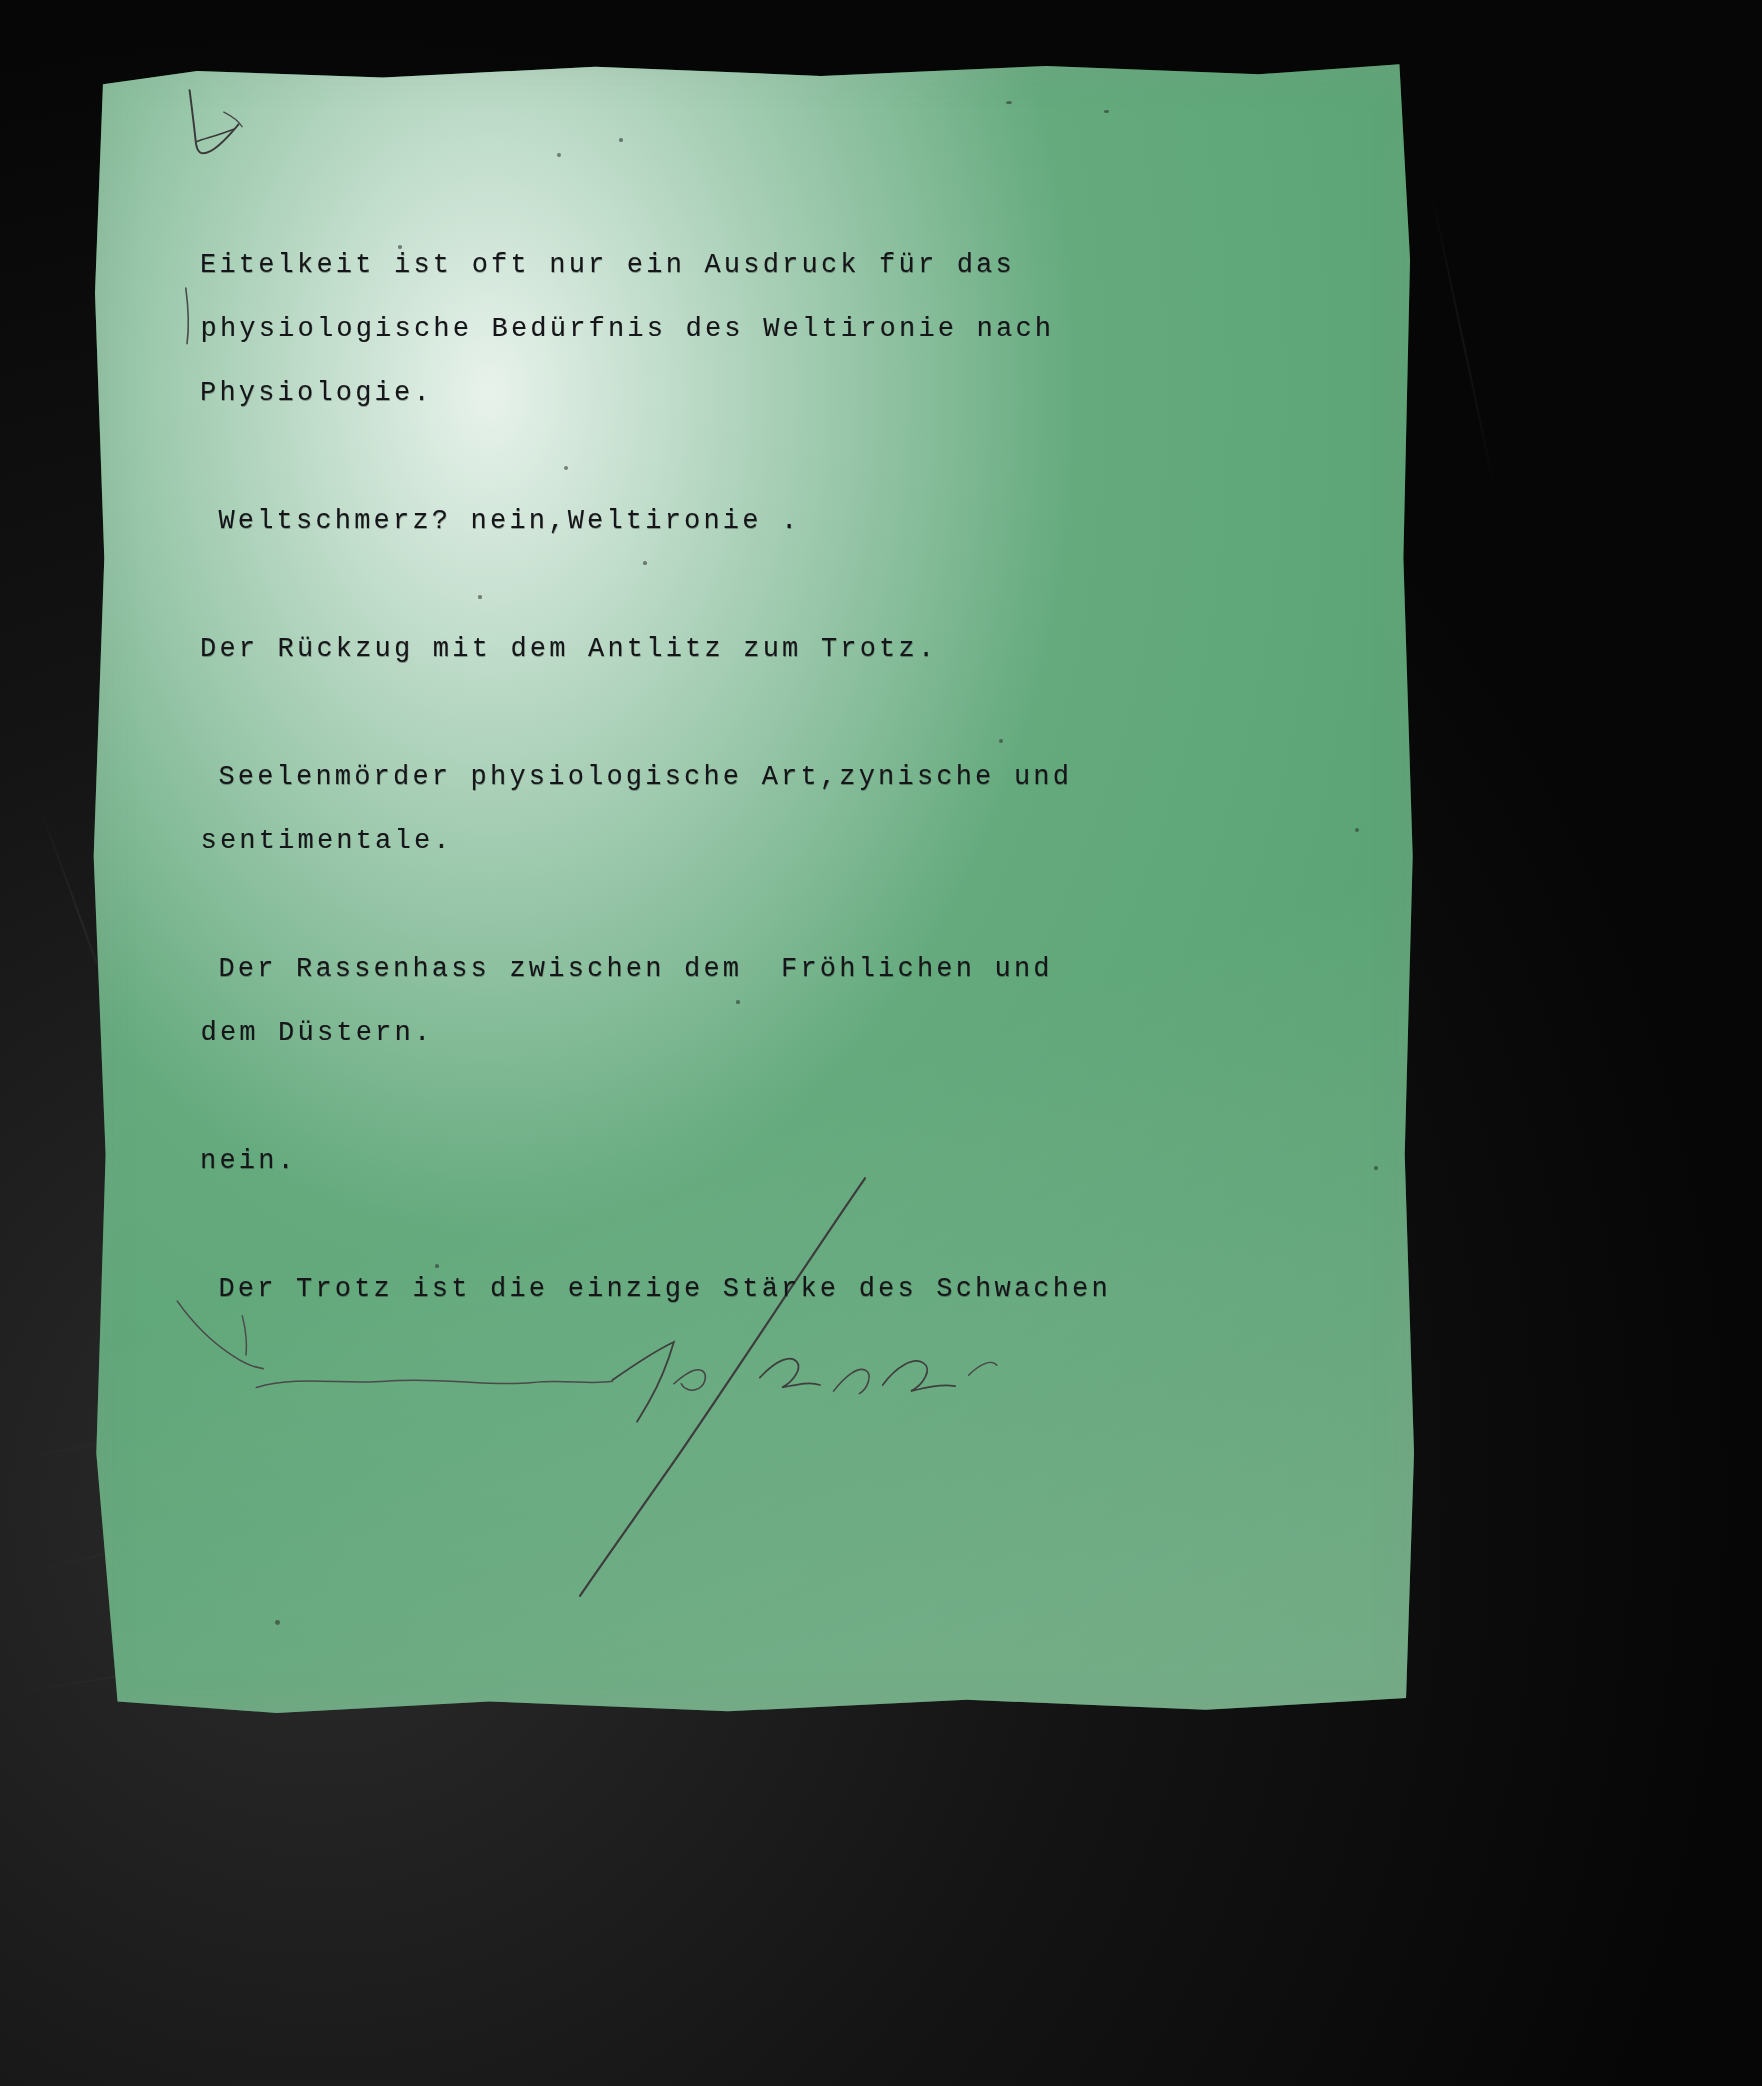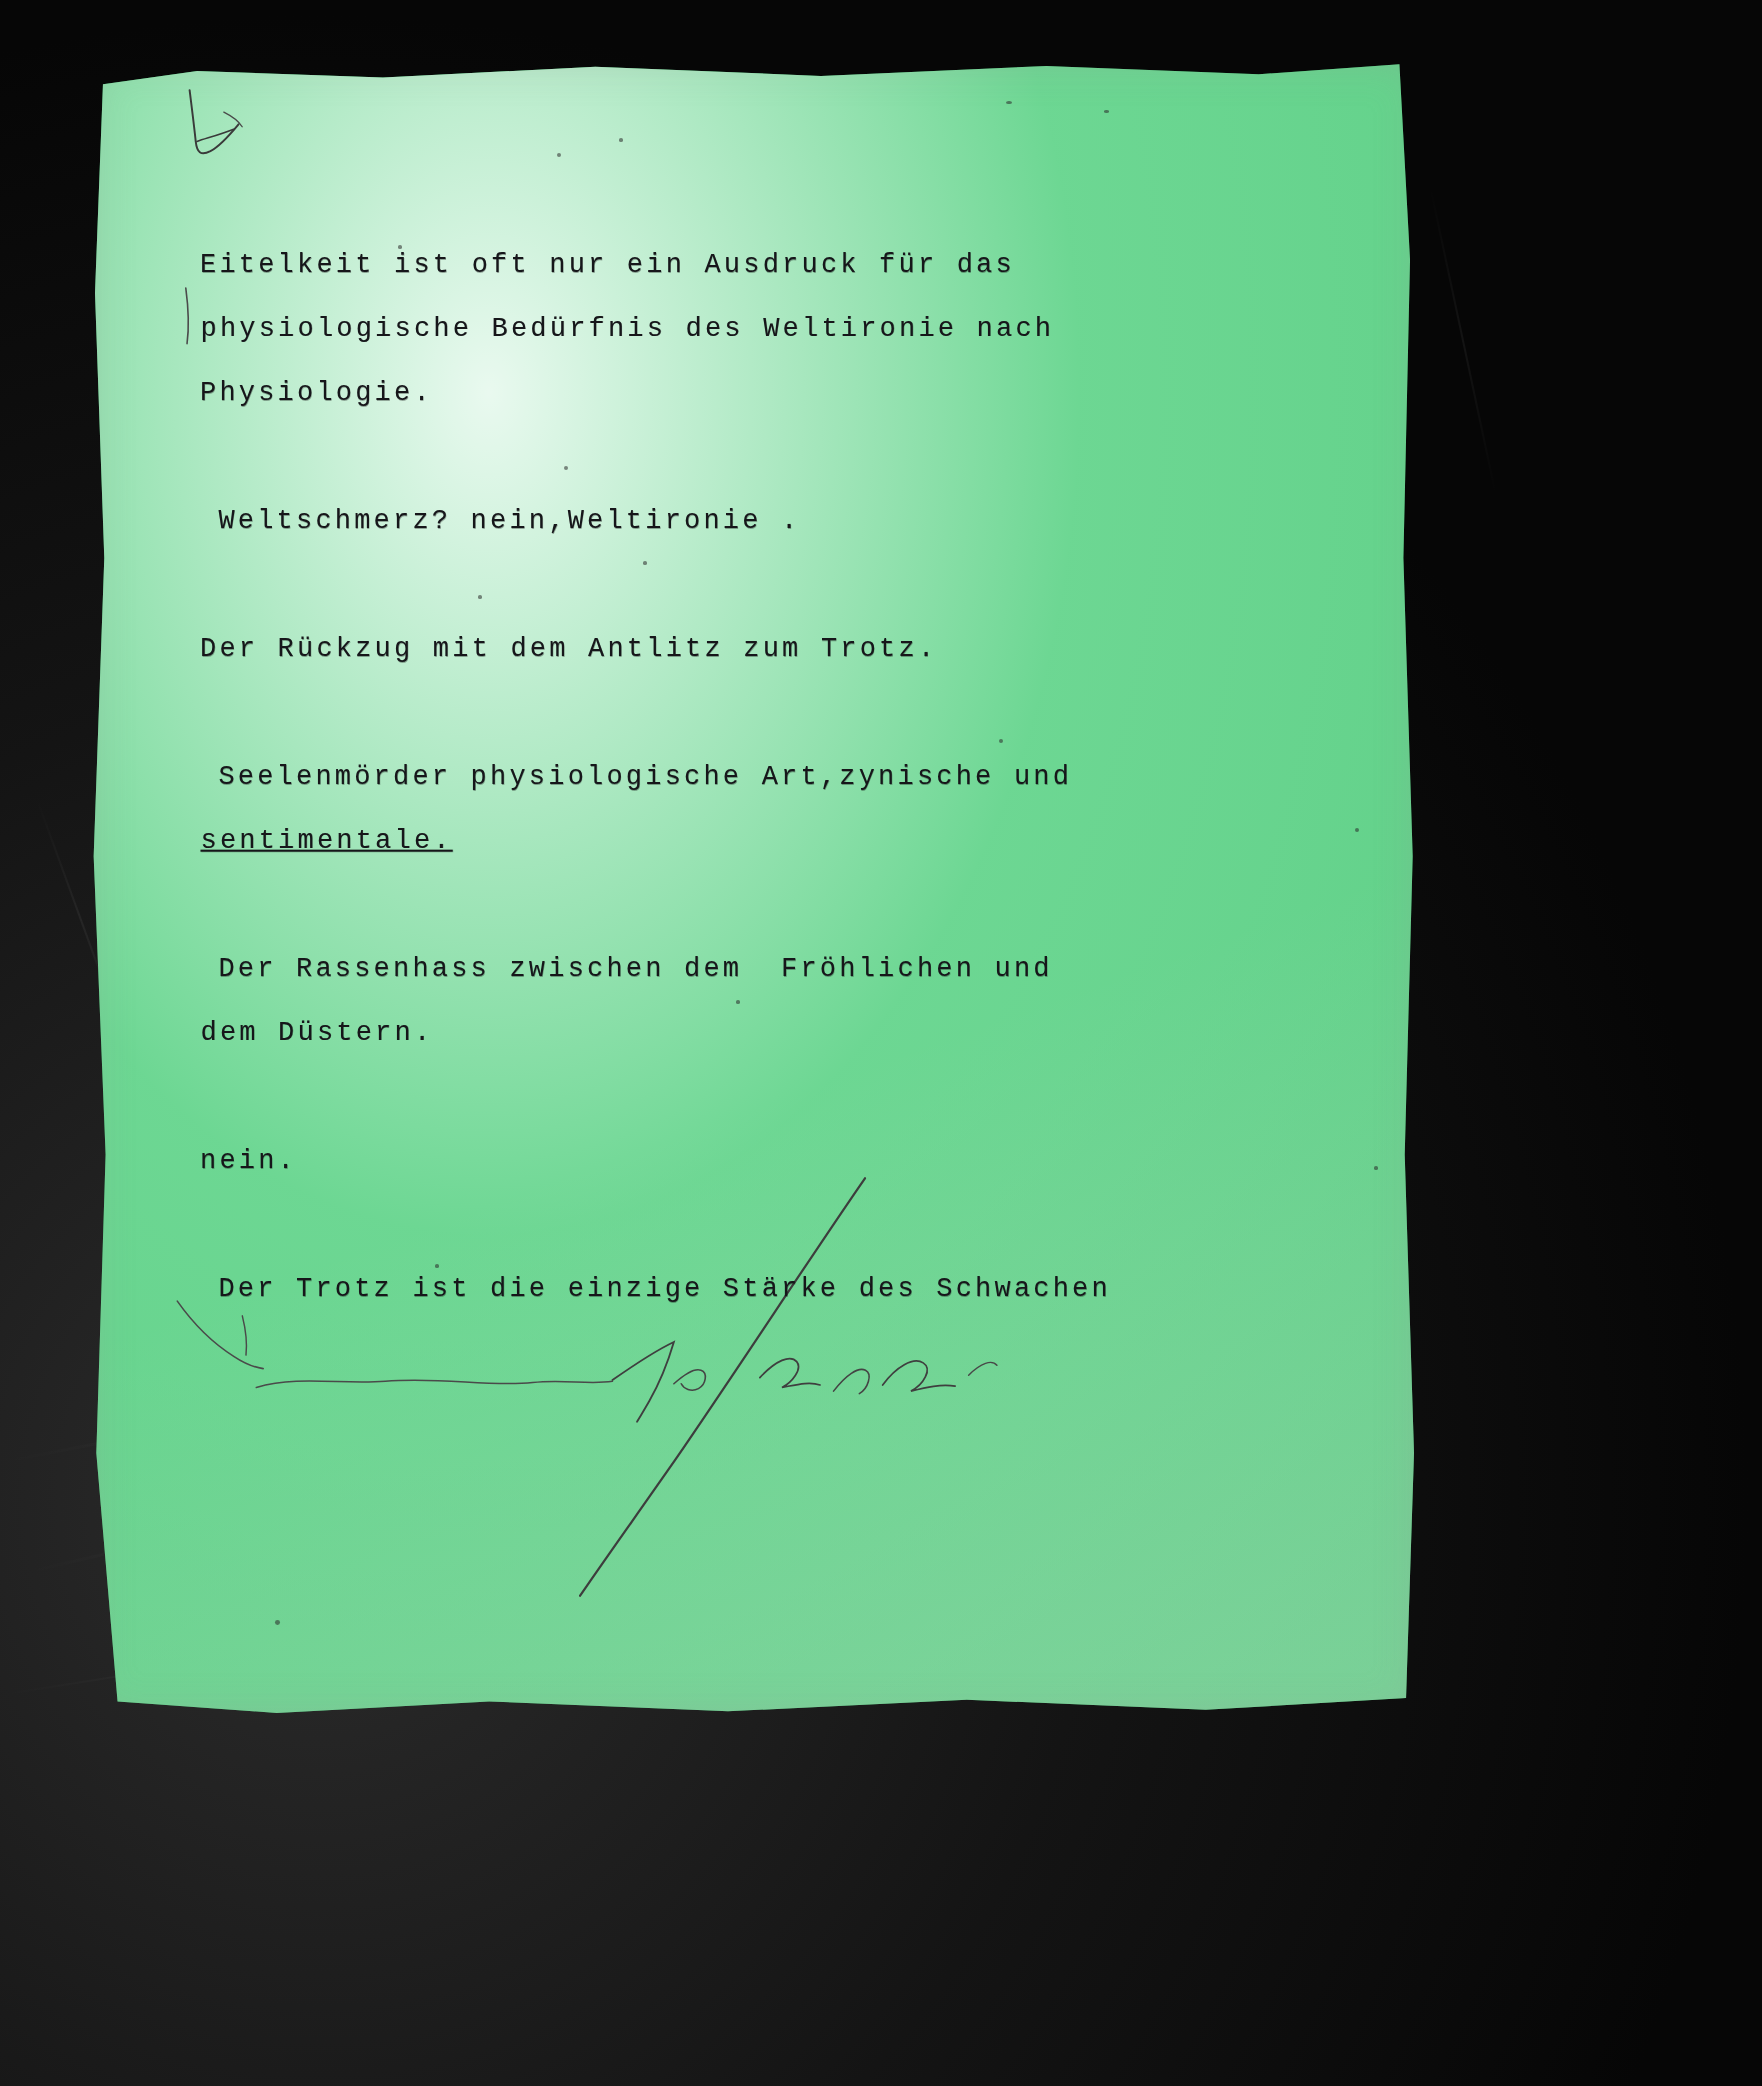--- a/index.html
+++ b/index.html
@@ -30,21 +30,21 @@
     pointer-events: none;
   }
 
   
   #document-sheet {
     position: absolute;
     left: 91px;
     top: 61px;
     width: 1327px;
     height: 1657px;
-    background: #22c55e;
+    background: #15803d;
     box-shadow: 0 0 28px 8.6px rgba(0,0,0,0.55);
     
     clip-path: polygon(
       0.9% 1.4%,  8% 0.6%,  22% 1.0%,  38% 0.35%, 55% 0.9%,
       72% 0.3%,  88% 0.8%,  98.6% 0.2%,
       99.4% 12%, 98.9% 30%, 99.6% 48%, 99.0% 66%, 99.7% 84%,
       99.1% 98.8%,
       84% 99.5%, 66% 98.9%, 48% 99.6%, 30% 99.0%, 14% 99.7%,
       2.0% 99.0%,
       0.4% 84%, 1.1% 66%, 0.2% 48%, 1.0% 30%, 0.3% 14%
@@ -182,21 +182,21 @@
     <div class="gap-lg"></div>
 
     <div class="para">
       <div class="line">Der Rückzug mit dem Antlitz zum Trotz.</div>
     </div>
 
     <div class="gap-lg"></div>
 
     <div class="para indent-1">
       <div class="line">Seelenmörder physiologische Art,zynische und</div>
-      <div class="line" style="margin-left:-18.4px;text-decoration:underline;">sentimentale.</div>
+      <div class="line" style="margin-left:-18.4px;">sentimentale.</div>
     </div>
 
     <div class="gap-lg"></div>
 
     <div class="para indent-1">
       <div class="line">Der Rassenhass zwischen dem  Fröhlichen und</div>
       <div class="line" style="margin-left:-18.4px;">dem Düstern.</div>
     </div>
 
     <div class="gap-lg"></div>

